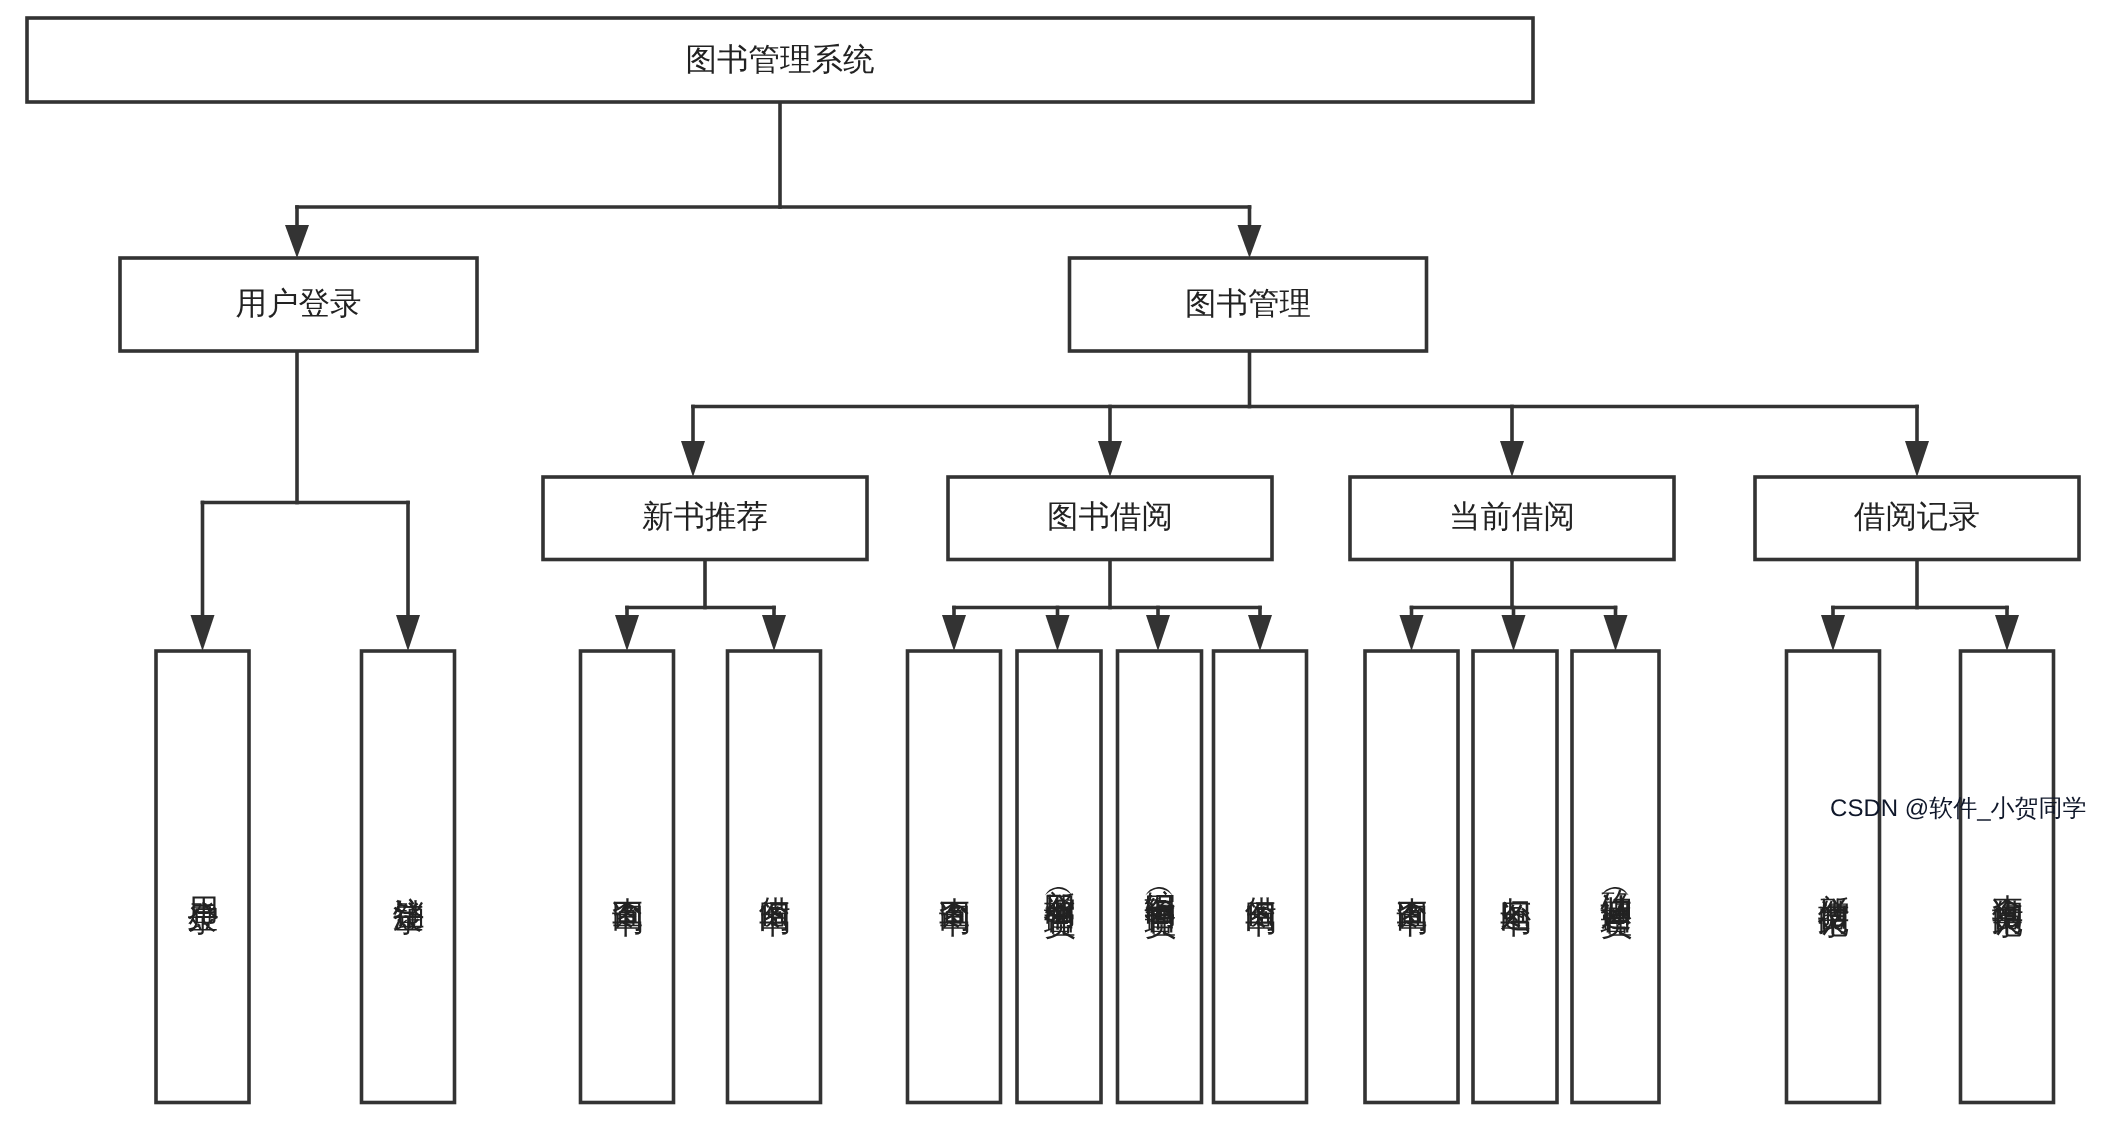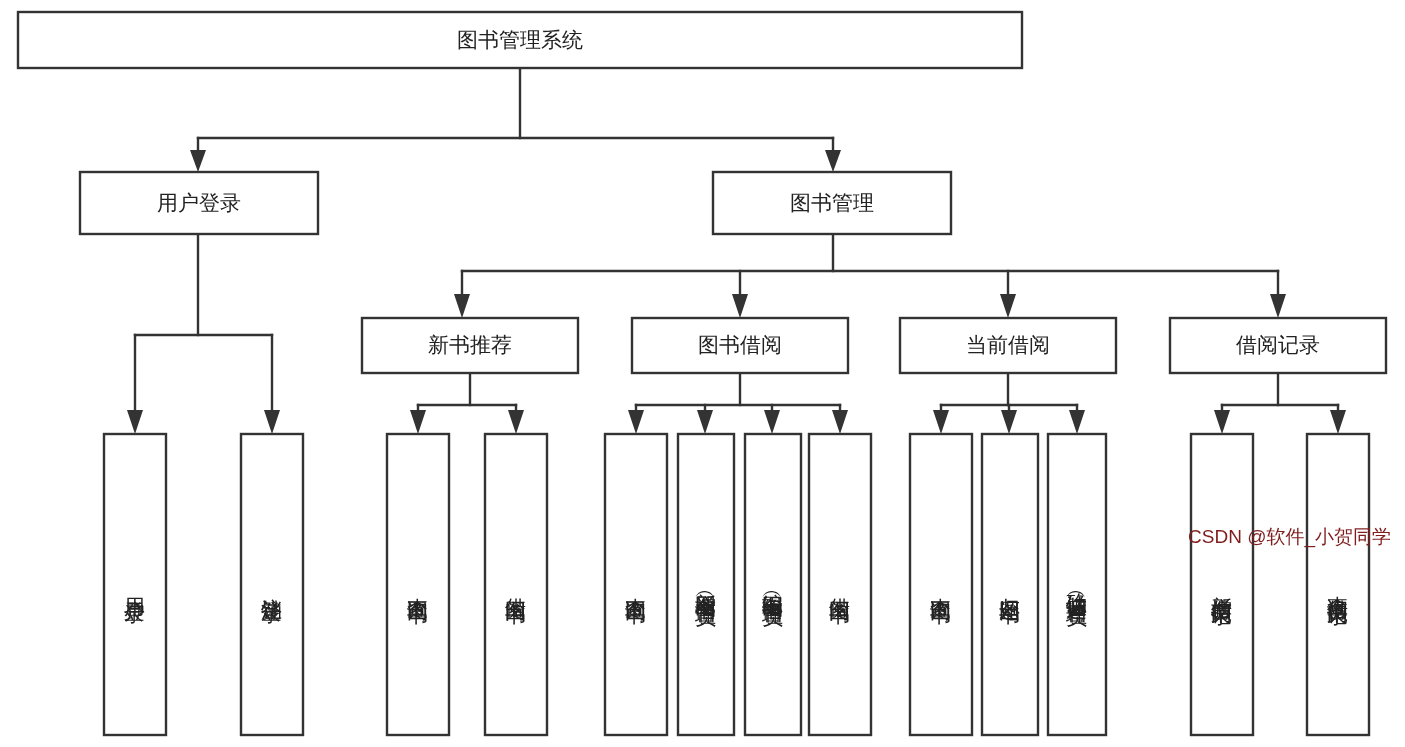--- a/index.html
+++ b/index.html
@@ -62,22 +62,22 @@
     justify-content: center;
     white-space: nowrap;
     pointer-events: none;
     user-select: none;
   }
   .watermark {
     position: absolute;
     right: 14px;
     bottom: 6px;
     font-family: "Liberation Sans", "DejaVu Sans", sans-serif;
-    font-size: 19px;
-    color: #7f1d1d;
+    font-size: 16px;
+    color: #0f172a;
     white-space: nowrap;
     user-select: none;
   }
 </style>
 </head>
 <body>
 
 <div id="diagram-root">
 
   <svg class="diagram-canvas" viewBox="0 0 1405 747">

